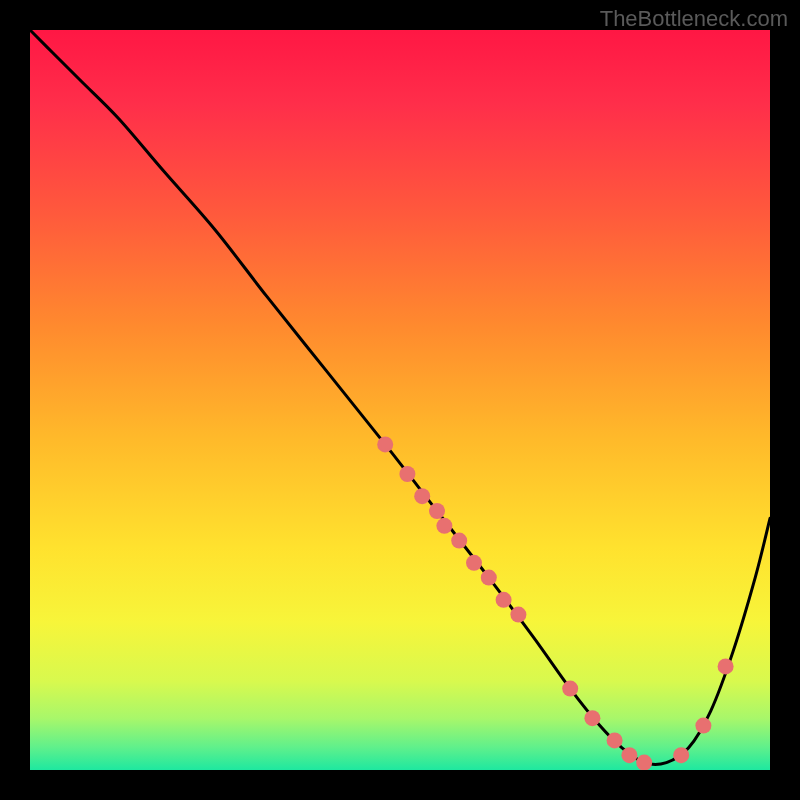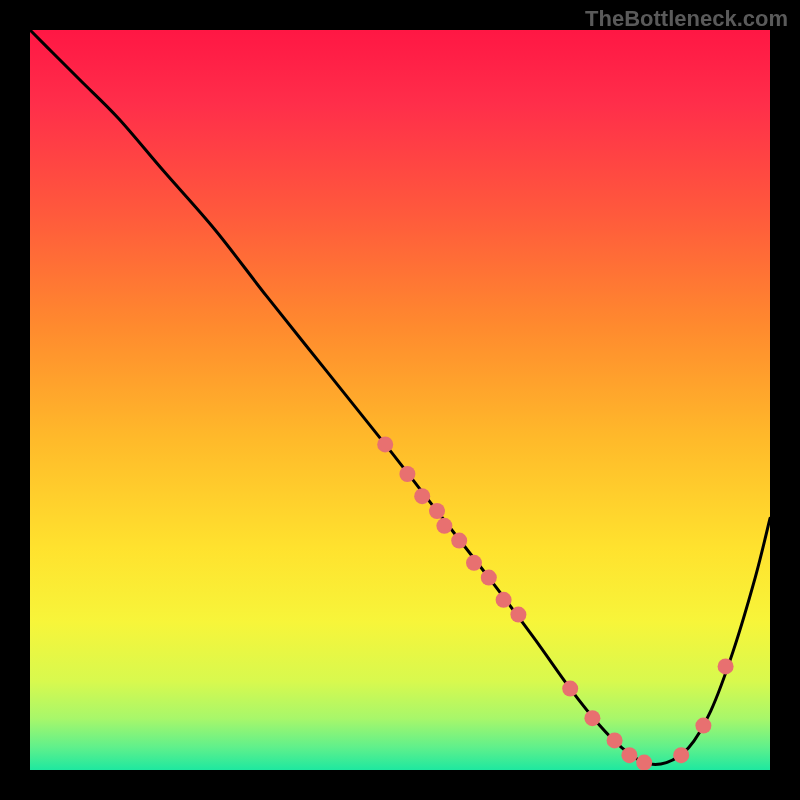--- a/index.html
+++ b/index.html
@@ -9,21 +9,21 @@
     background: #000;
     position: relative;
     font-family: Arial, sans-serif;
   }
   .watermark {
     position: absolute;
     top: 6px;
     right: 12px;
     color: #5a5a5a;
     font-size: 22px;
-    font-weight: 700;
+    font-weight: 400;
     z-index: 10;
   }
   .plot-area {
     position: absolute;
     left: 30px;
     top: 30px;
     width: 740px;
     height: 740px;
     overflow: hidden;
   }

